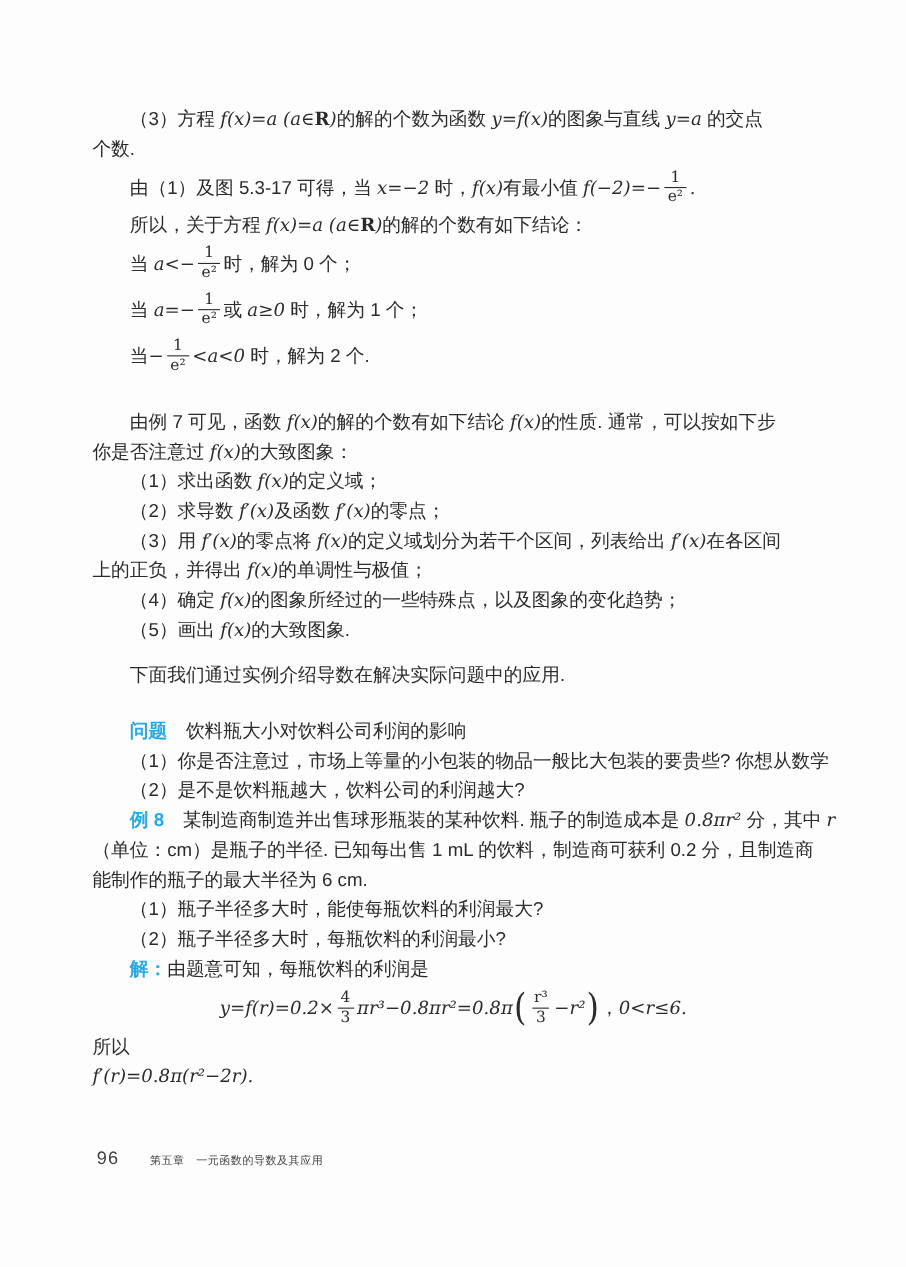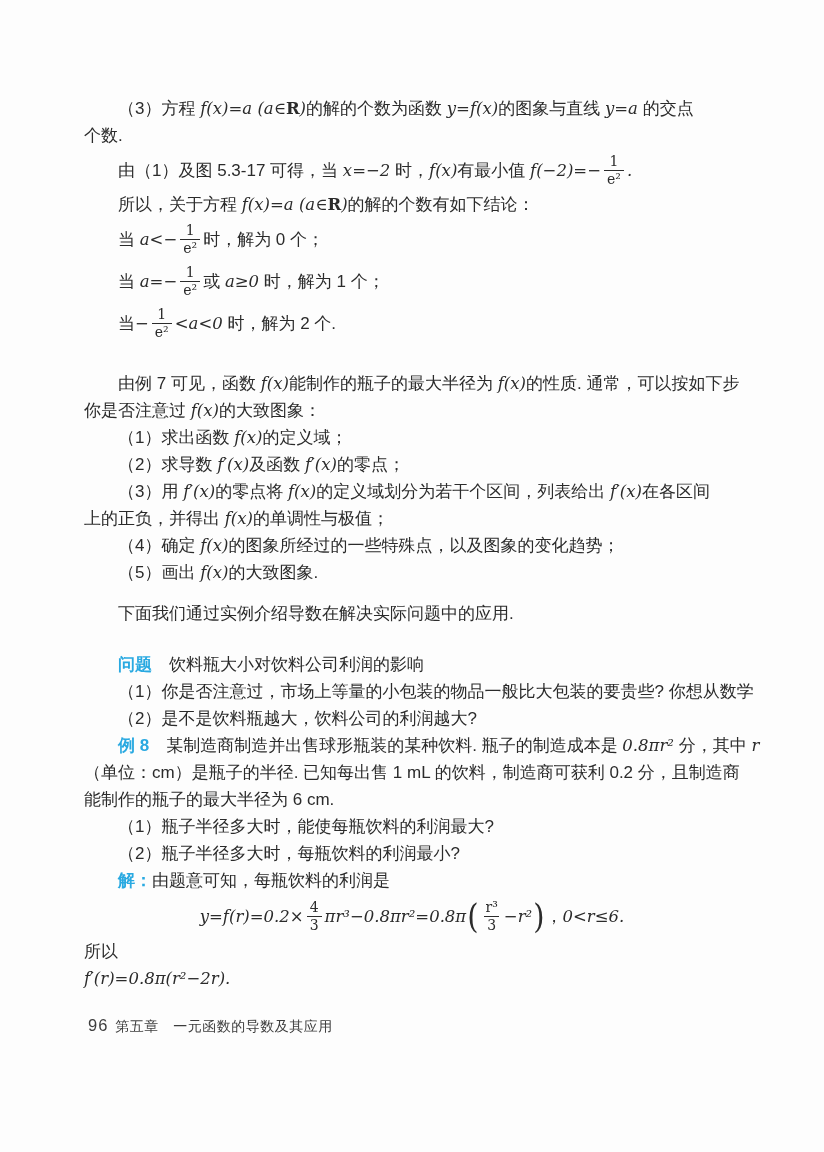--- a/index.html
+++ b/index.html
@@ -65,26 +65,26 @@
     font-family:"DejaVu Serif","DejaVu Sans",serif;
     font-style:normal;
     font-size:14px;
     line-height:1.15;
   }
   .frac .fn{padding:0 3px;}
   .frac .fn.it{}
   .frac .fd{padding:0 3px;border-top:1px solid currentColor;}
   .footer{
     position:absolute;
-    left:88px;top:1016px;
+    left:88px;top:1044px;
     display:flex;align-items:baseline;
     color:#3d3d3d;
   }
   .pgnum{font-size:16.5px;letter-spacing:1px;}
-  .chapter{font-size:14px;margin-left:7px;letter-spacing:0.5px;}
+  .chapter{font-size:10px;margin-left:28px;letter-spacing:0.5px;}
 </style>
 </head>
 <body>
 
 <div class="page">
   <div class="content">
 
     <p class="ln ind"><span class="cn">（3）方程 </span><span class="mt">f(x)=a</span><span class="mt"> (a∈</span><span class="mt b">R</span><span class="mt">)</span><span class="cn">的解的个数为函数 </span><span class="mt">y=f(x)</span><span class="cn">的图象与直线 </span><span class="mt">y=a</span><span class="cn"> 的交点</span></p>
     <p class="ln"><span class="cn">个数.</span></p>
     <p class="ln ind tall">
@@ -115,21 +115,21 @@
     <p class="ln ind tall">
         <span class="cn">当</span>
         <span class="mt">−</span>
         <span class="frac"><span class="fn">1</span><span class="fd">e²</span></span>
         <span class="mt">&lt;a&lt;0</span>
         <span class="cn"> 时，解为 2 个.</span>
       </p>
 
     <div class="gap-lg"></div>
 
-    <p class="ln ind"><span class="cn">由例 7 可见，函数 </span><span class="mt">f(x)</span><span class="cn">能制作的瓶子的最大半径为 </span><span class="mt">f(x)</span><span class="cn">的性质. 通常，可以按如下步</span></p>
+    <p class="ln ind"><span class="cn">由例 7 可见，函数 </span><span class="mt">f(x)</span><span class="cn">的解的个数有如下结论 </span><span class="mt">f(x)</span><span class="cn">的性质. 通常，可以按如下步</span></p>
     <p class="ln"><span class="cn">你是否注意过 </span><span class="mt">f(x)</span><span class="cn">的大致图象：</span></p>
     <p class="ln ind"><span class="cn">（1）求出函数 </span><span class="mt">f(x)</span><span class="cn">的定义域；</span></p>
     <p class="ln ind"><span class="cn">（2）求导数 </span><span class="mt">f′(x)</span><span class="cn">及函数 </span><span class="mt">f′(x)</span><span class="cn">的零点；</span></p>
     <p class="ln ind"><span class="cn">（3）用 </span><span class="mt">f′(x)</span><span class="cn">的零点将 </span><span class="mt">f(x)</span><span class="cn">的定义域划分为若干个区间，列表给出 </span><span class="mt">f′(x)</span><span class="cn">在各区间</span></p>
     <p class="ln"><span class="cn">上的正负，并得出 </span><span class="mt">f(x)</span><span class="cn">的单调性与极值；</span></p>
     <p class="ln ind"><span class="cn">（4）确定 </span><span class="mt">f(x)</span><span class="cn">的图象所经过的一些特殊点，以及图象的变化趋势；</span></p>
     <p class="ln ind"><span class="cn">（5）画出 </span><span class="mt">f(x)</span><span class="cn">的大致图象.</span></p>
 
     <div class="gap-sm"></div>
 

